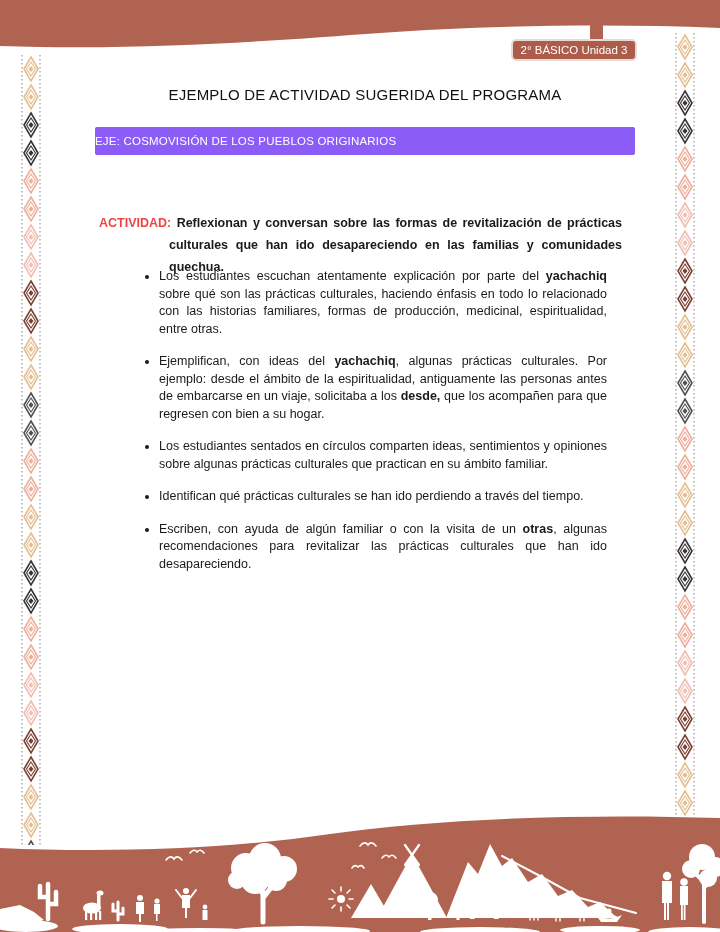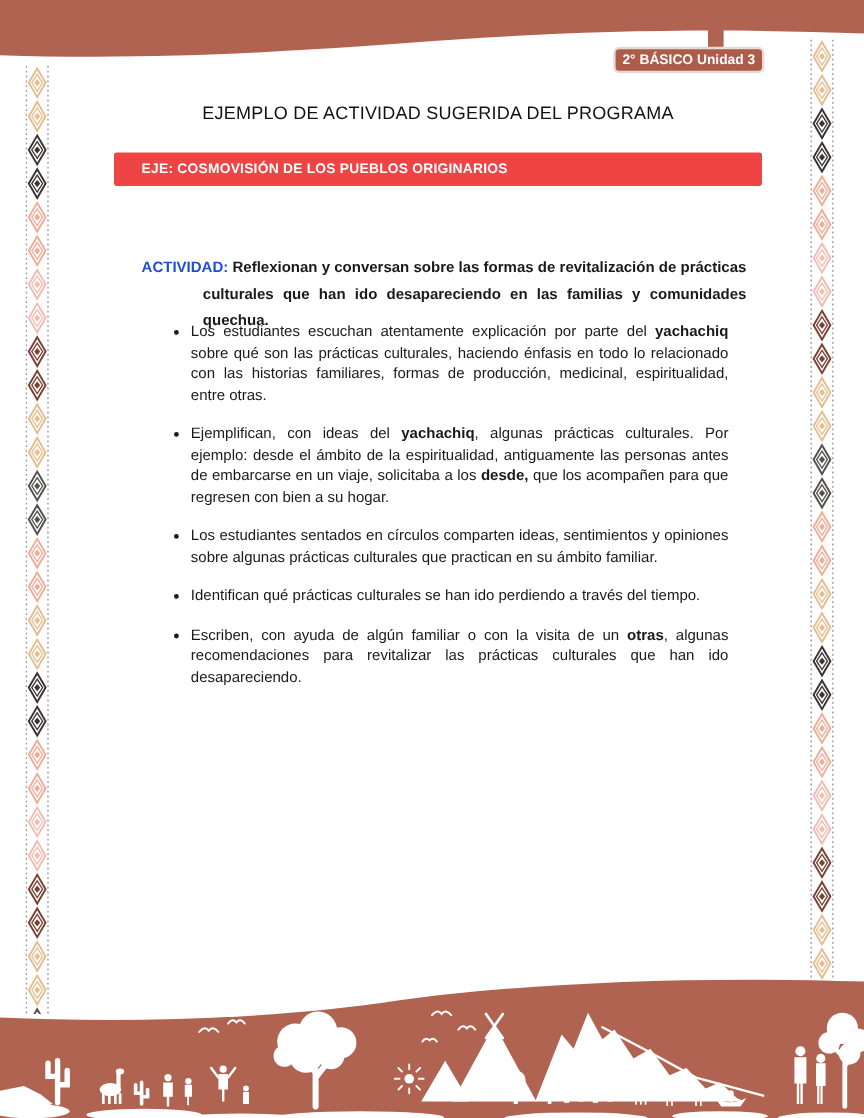--- a/index.html
+++ b/index.html
@@ -10,42 +10,42 @@
     font-family:"Liberation Sans", sans-serif;
     overflow:hidden;
     color:#1a1a1a;
   }
   
   .top-band{position:absolute;top:0;left:0;width:720px;height:62px;}
   .badge{
     position:absolute;left:511px;top:39px;width:126px;height:22px;
     background:#AD5C4A;border:2px solid #E7DCD5;border-radius:5px;
     box-sizing:border-box;display:flex;align-items:center;justify-content:center;
-    color:#ffffff;font-size:11.5px;font-weight:bold;white-space:nowrap;
+    color:#ffffff;font-size:11.5px;font-weight:normal;white-space:nowrap;
   }
   
   .doc-title{
     position:absolute;left:95px;top:86px;width:540px;
     text-align:center;font-size:15px;font-weight:normal;color:#111;
     letter-spacing:.2px;
   }
   .eje-bar{
     position:absolute;left:95px;top:127px;width:540px;height:28px;
-    background:#ef4444;border-radius:2px;box-sizing:border-box;
-    color:#ffffff;font-size:11.5px;font-weight:bold;
-    line-height:28px;padding-left:23px;letter-spacing:.2px;
+    background:#8b5cf6;border-radius:2px;box-sizing:border-box;
+    color:#ffffff;font-size:11.5px;font-weight:normal;
+    line-height:28px;padding-left:0;letter-spacing:.2px;
   }
   
   .activity{
     position:absolute;left:99px;top:199px;width:523px;
     font-size:12.5px;font-weight:bold;line-height:22px;
     text-align:justify;
     padding-left:70px;text-indent:-70px;box-sizing:border-box;
   }
-  .activity .act-label{color:#1d4ed8;margin-left:19px;}
+  .activity .act-label{color:#ef4444;}
   
   .examples{position:absolute;left:99px;top:253px;width:523px;}
   .examples-heading{font-size:12.5px;font-weight:bold;line-height:18px;}
   ul.example-list{
     margin:5px 0 0 0;padding:0 0 0 45px;
   }
   ul.example-list li{
     font-size:12.5px;line-height:17.5px;text-align:justify;
     margin:15px;padding:0;
   }

